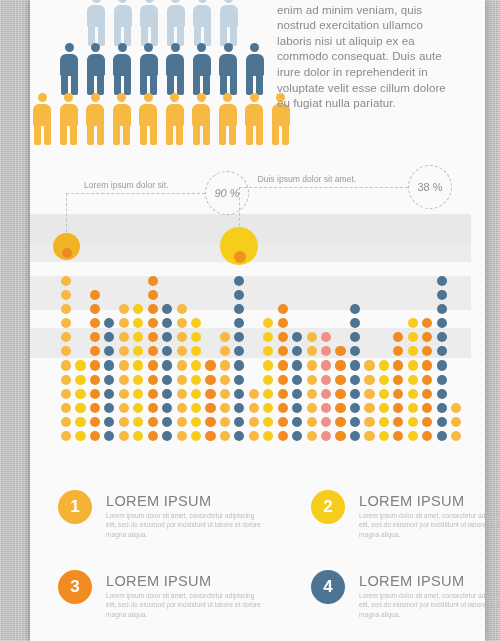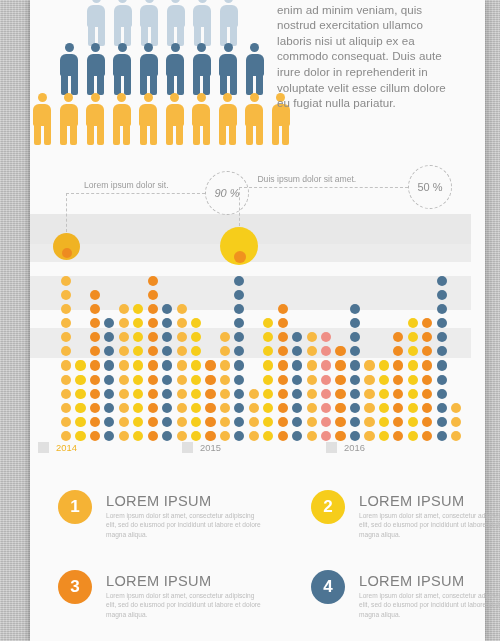--- a/index.html
+++ b/index.html
@@ -366,21 +366,21 @@
           <span class="bigmark" style="left: 190.4px; top: 47px; width: 38px; height: 38px; background: rgb(246, 205, 27);">
             <span class="inner" style="left: 14px; top: 24px; width: 12px; height: 12px; background: rgba(237, 126, 32, 0.75);"></span>
           </span>
           <span class="dash-v" style="left: 36px; top: 13px; height: 39px;"></span>
           <span class="dash-h" style="left: 36px; top: 13px; width: 139px;"></span>
           <span class="callout-label" style="left: 54px; top: 0px;">Lorem ipsum dolor sit.</span>
           <span class="callout-pct" style="left: 175px; top: -9px; font-style: italic;">90 %</span>
           <span class="dash-v" style="left: 209.4px; top: 7px; height: 39px;"></span>
           <span class="dash-h" style="left: 209.4px; top: 7px; width: 168.6px;"></span>
           <span class="callout-label" style="left: 227.4px; top: -6px;">Duis ipsum dolor sit amet.</span>
-          <span class="callout-pct" style="left: 378px; top: -15px;">50 %</span>
+          <span class="callout-pct" style="left: 378px; top: -15px;">38 %</span>
         </div>
       <div id="dots">
           <span class="dot" style="left: 30.9px; top: 250.9px; width: 10.2px; height: 10.2px; background: rgb(247, 185, 66);"></span>
           <span class="dot" style="left: 30.9px; top: 236.8px; width: 10.2px; height: 10.2px; background: rgb(247, 185, 66);"></span>
           <span class="dot" style="left: 30.9px; top: 222.7px; width: 10.2px; height: 10.2px; background: rgb(247, 185, 66);"></span>
           <span class="dot" style="left: 30.9px; top: 208.6px; width: 10.2px; height: 10.2px; background: rgb(247, 185, 66);"></span>
           <span class="dot" style="left: 30.9px; top: 194.5px; width: 10.2px; height: 10.2px; background: rgb(247, 185, 66);"></span>
           <span class="dot" style="left: 30.9px; top: 180.4px; width: 10.2px; height: 10.2px; background: rgb(247, 185, 66);"></span>
           <span class="dot" style="left: 30.9px; top: 166.3px; width: 10.2px; height: 10.2px; background: rgb(247, 185, 66);"></span>
           <span class="dot" style="left: 30.9px; top: 152.2px; width: 10.2px; height: 10.2px; background: rgb(247, 185, 66);"></span>
@@ -613,34 +613,20 @@
           <span class="dot" style="left: 406.6px; top: 152.2px; width: 10.2px; height: 10.2px; background: rgb(77, 116, 147);"></span>
           <span class="dot" style="left: 406.6px; top: 138.1px; width: 10.2px; height: 10.2px; background: rgb(77, 116, 147);"></span>
           <span class="dot" style="left: 406.6px; top: 124px; width: 10.2px; height: 10.2px; background: rgb(77, 116, 147);"></span>
           <span class="dot" style="left: 406.6px; top: 109.9px; width: 10.2px; height: 10.2px; background: rgb(77, 116, 147);"></span>
           <span class="dot" style="left: 406.6px; top: 95.8px; width: 10.2px; height: 10.2px; background: rgb(77, 116, 147);"></span>
           <span class="dot" style="left: 421.05px; top: 250.9px; width: 10.2px; height: 10.2px; background: rgb(247, 185, 66);"></span>
           <span class="dot" style="left: 421.05px; top: 236.8px; width: 10.2px; height: 10.2px; background: rgb(247, 185, 66);"></span>
           <span class="dot" style="left: 421.05px; top: 222.7px; width: 10.2px; height: 10.2px; background: rgb(247, 185, 66);"></span>
         </div>
 
-      <div id="legend">
-          <div class="leg-item" style="left: 8px;">
-            <span class="leg-sw"></span>
-            <span class="leg-tx" style="color: rgb(240, 179, 35);">2014</span>
-          </div>
-          <div class="leg-item" style="left: 152px;">
-            <span class="leg-sw"></span>
-            <span class="leg-tx" style="color: rgb(154, 154, 154);">2015</span>
-          </div>
-          <div class="leg-item" style="left: 296px;">
-            <span class="leg-sw"></span>
-            <span class="leg-tx" style="color: rgb(154, 154, 154);">2016</span>
-          </div>
-        </div>
     </div>
 
     <div id="items">
         <div class="num-item" style="left: 28px; top: 490px;">
           <div class="num-circle" style="background: rgb(245, 179, 53);">1</div>
           <div class="num-title">LOREM IPSUM</div>
           <div class="num-body">Lorem ipsum dolor sit amet, consectetur adipiscing elit, sed do eiusmod por incididunt ut labore et dolore magna aliqua.</div>
         </div>
         <div class="num-item" style="left: 281px; top: 490px;">
           <div class="num-circle" style="background: rgb(246, 205, 27);">2</div>

